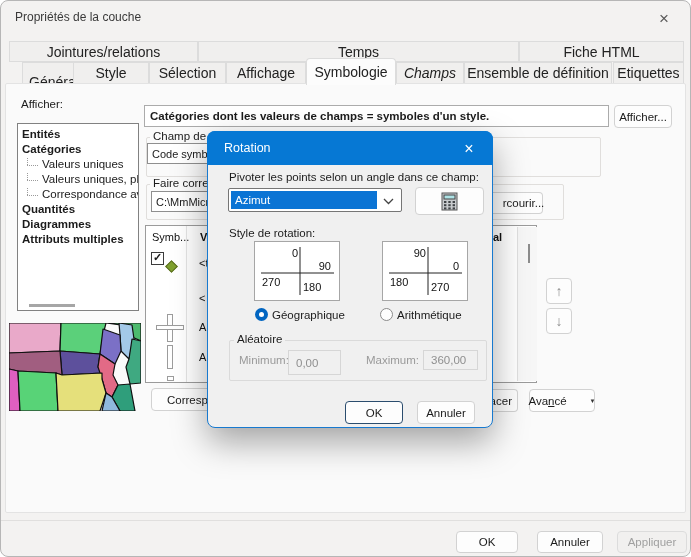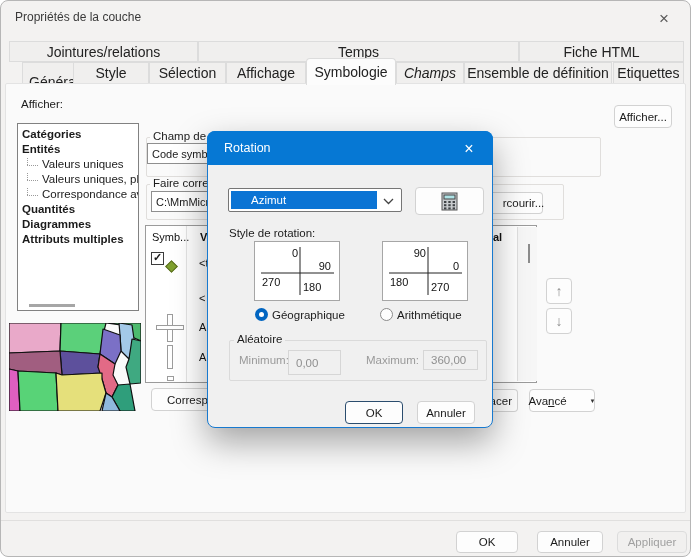--- a/index.html
+++ b/index.html
@@ -59,22 +59,22 @@
     <div class="tab" style="left:225px;top:61px;width:80px;height:22px;">Affichage</div>
     <div class="tab tab-active" style="left:305px;top:57px;width:90px;height:27px;">Symbologie</div>
     <div class="tab" style="left:395px;top:61px;width:68px;height:22px;font-style:italic;">Champs</div>
     <div class="tab" style="left:463px;top:61px;width:148px;height:22px;">Ensemble de définition</div>
     <div class="tab" style="left:612px;top:61px;width:71px;height:22px;">Etiquettes</div>
 
     <div class="page"></div>
 
     <div class="lbl" style="left:20px;top:97px;">Afficher:</div>
     <div class="listbox">
+      <div class="ti b">Entités</div>
       <div class="ti b">Catégories</div>
-      <div class="ti b">Entités</div>
       <div class="tc">Valeurs uniques</div>
       <div class="tc">Valeurs uniques, plu</div>
       <div class="tc">Correspondance av</div>
       <div class="ti b">Quantités</div>
       <div class="ti b">Diagrammes</div>
       <div class="ti b">Attributs multiples</div>
     </div>
     <div class="abs" style="left:28px;top:303px;width:46px;height:3px;background:#a6a6a6;"></div>
 
     <svg class="abs" style="left:8px;top:322px;" width="132" height="88" viewBox="0 0 132 88">
@@ -89,20 +89,23 @@
         <polygon points="0,30 51,28 53,52 47,50 9,48 0,46" fill="#a15e80"></polygon>
         <polygon points="91,31 106,41 104,52 109,62 103,74 97,70 93,56 89,44" fill="#e26a86"></polygon>
         <polygon points="0,46 9,48 11,88 0,88" fill="#df5fc0"></polygon>
         <polygon points="9,48 47,50 49,88 11,88" fill="#58d377"></polygon>
         <polygon points="47,50 53,52 93,50 93,56 97,70 91,88 49,88" fill="#e5e07b"></polygon>
         <polygon points="109,62 121,61 126,88 111,88 103,74" fill="#2f9e7b"></polygon>
         <polygon points="97,70 103,74 111,88 93,88" fill="#8fb9dd"></polygon>
       </g>
     </svg>
 
+    <div class="abs" style="left:143px;top:104px;width:465px;height:22px;background:#fff;border:1px solid #ababab;box-sizing:border-box;display:flex;align-items:center;">
+      <span style="font-weight:bold;padding-left:5px;white-space:nowrap;overflow:hidden;">Catégories dont les valeurs de champs = symboles d'un style.</span>
+    </div>
     <div class="btn" style="left:613px;top:104px;width:58px;height:23px;">Afficher...</div>
 
     <div class="groupbox" style="left:145px;top:136px;width:455px;height:40px;"></div>
     <div class="grouplabel" style="left:149px;top:129px;">Champ de v</div>
     <div class="field" style="left:146px;top:142px;width:62px;height:21px;">Code symb</div>
 
     <div class="groupbox" style="left:145px;top:183px;width:418px;height:36px;"></div>
     <div class="grouplabel" style="left:149px;top:176px;">Faire corres</div>
     <div class="field" style="left:150px;top:190px;width:58px;height:21px;">C:\MmMicr</div>
     <div class="btn" style="left:492px;top:191px;width:50px;height:22px;border-left:none;border-radius:0 4px 4px 0;padding-left:12px;">rcourir...</div>
@@ -147,23 +150,24 @@
     <div class="sepline"></div>
     <div class="btn" style="left:455px;top:530px;width:62px;height:22px;">OK</div>
     <div class="btn" style="left:536px;top:530px;width:66px;height:22px;">Annuler</div>
     <div class="btn disabled" style="left:616px;top:530px;width:70px;height:22px;">Appliquer</div>
 
     <div class="modal">
       <div class="modal-tb"></div>
       <div class="dlbl" style="left:16px;top:9px;color:#fff;font-size:12.5px;z-index:2;">Rotation</div>
       <div class="closebox" style="right:2px;top:0;width:42px;height:33px;color:#fff;font-size:16px;z-index:2;">×</div>
 
+      <div class="dlbl" style="left:21px;top:39px;">Pivoter les points selon un angle dans ce champ:</div>
 
       <div class="abs" style="left:20px;top:56px;width:174px;height:24px;background:#fff;border:1px solid #767676;border-radius:2px;box-sizing:border-box;">
-        <div class="abs" style="left:2px;top:2px;bottom:2px;right:24px;background:#0b74d4;display:flex;align-items:center;padding-left:20px;color:#fff;font-size:11.5px;">Azimut</div>
+        <div class="abs" style="left:2px;top:2px;bottom:2px;right:24px;background:#0b74d4;display:flex;align-items:center;padding-left:4px;color:#fff;font-size:11.5px;">Azimut</div>
         <svg class="abs" style="right:7px;top:9px;" width="11" height="7">
           <polyline points="1,1 5.5,5.5 10,1" fill="none" stroke="#444" stroke-width="1.3"></polyline>
         </svg>
       </div>
 
       <div class="btn" style="left:207px;top:55px;width:69px;height:28px;">
         <svg width="17" height="19" viewBox="0 0 17 19">
           <rect x="1" y="1" width="15" height="17" fill="#c8cbce" stroke="#555"></rect>
           <rect x="3" y="3" width="11" height="4" fill="#aee3e6" stroke="#444"></rect>
           <g fill="#3f4346">

